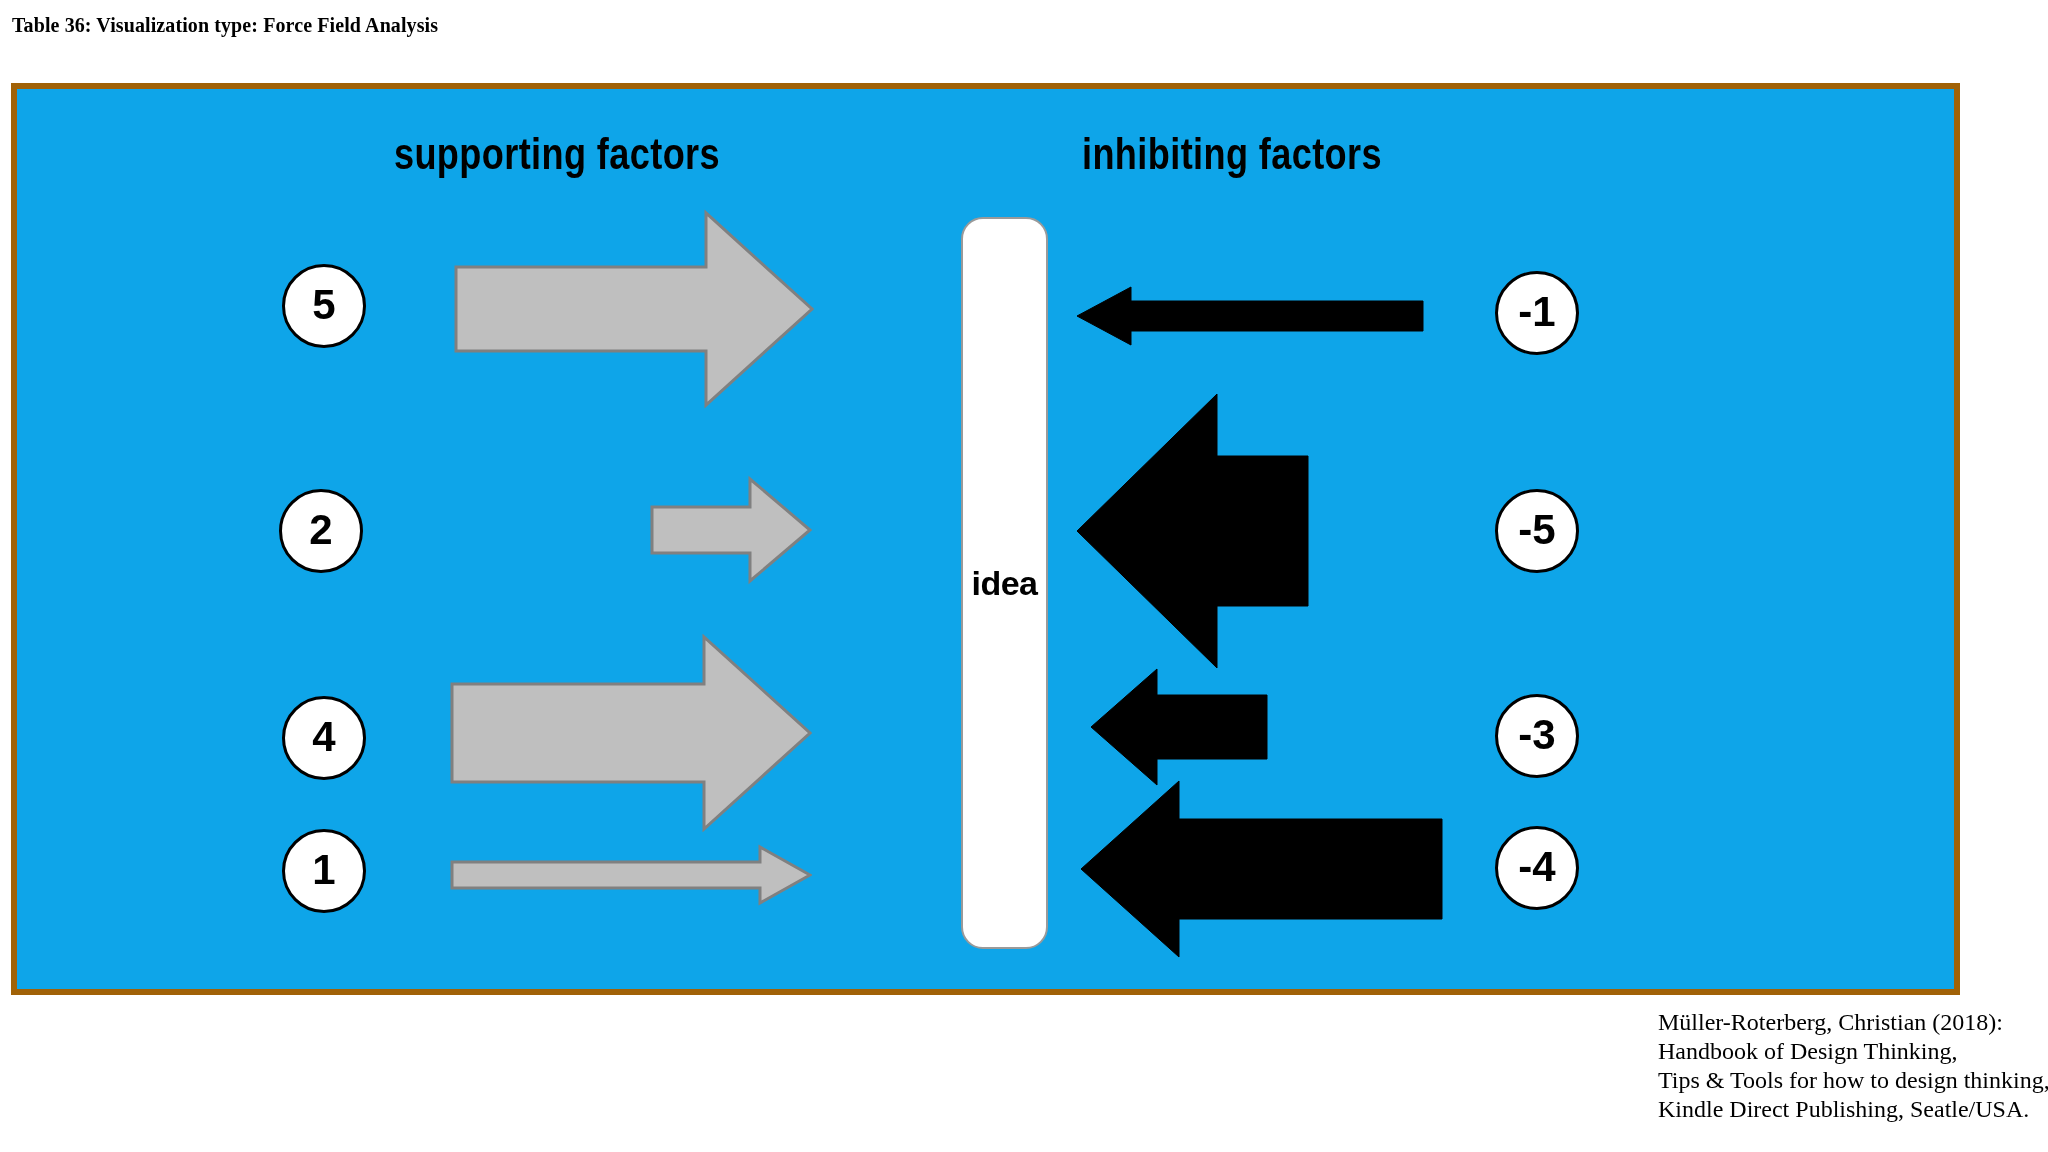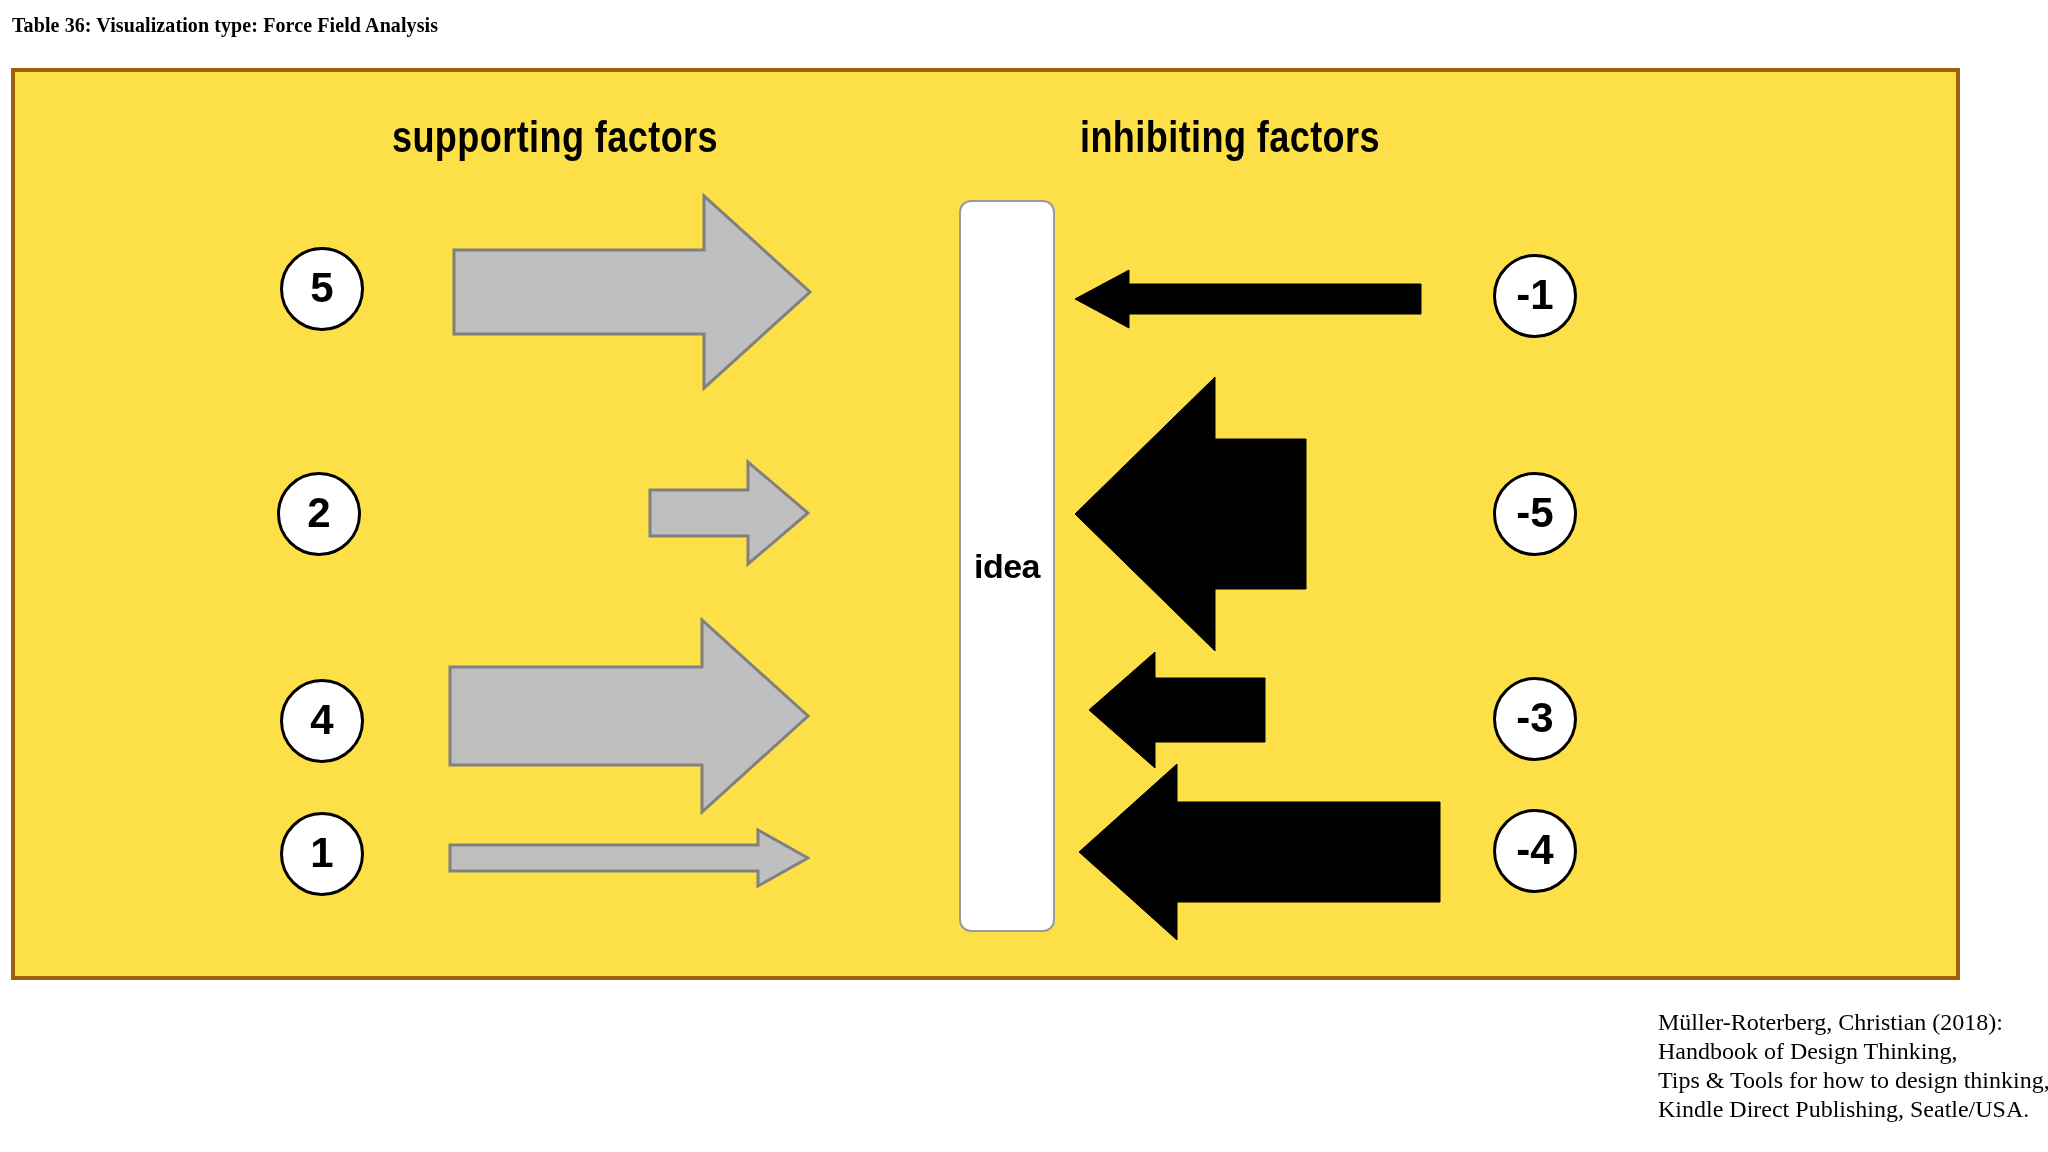--- a/index.html
+++ b/index.html
@@ -25,26 +25,26 @@
     font-size: 20px;
     color: #000000;
     letter-spacing: 0.1px;
     white-space: nowrap;
   }
 
   
   #figure-frame {
     position: absolute;
     left: 11px;
-    top: 68px;
+    top: 83px;
     width: 1949px;
     height: 912px;
-    border: 4px solid #a16207;
+    border: 6px solid #a16207;
     box-sizing: border-box;
-    background: #fde047;
+    background: #0ea5e9;
   }
 
   
   .col-header {
     position: absolute;
     font-family: "Liberation Sans", sans-serif;
     font-weight: bold;
     font-size: 44px;
     color: #000000;
     transform: scaleX(0.82);
@@ -82,24 +82,24 @@
     color: #000000;
     line-height: 1;
   }
   .score-circle span { display:block; transform: translateY(-1px); }
 
   
   #idea-box {
     position: absolute;
     left: 944px;
     top: 128px;
-    width: 96px;
+    width: 87px;
     height: 732px;
     border: 2px solid #9a9a9a;
-    border-radius: 12px;
+    border-radius: 22px;
     background: #ffffff;
     box-sizing: border-box;
     display: flex;
     align-items: center;
     justify-content: center;
   }
   #idea-label {
     font-family: "Liberation Sans", sans-serif;
     font-weight: bold;
     font-size: 34px;

